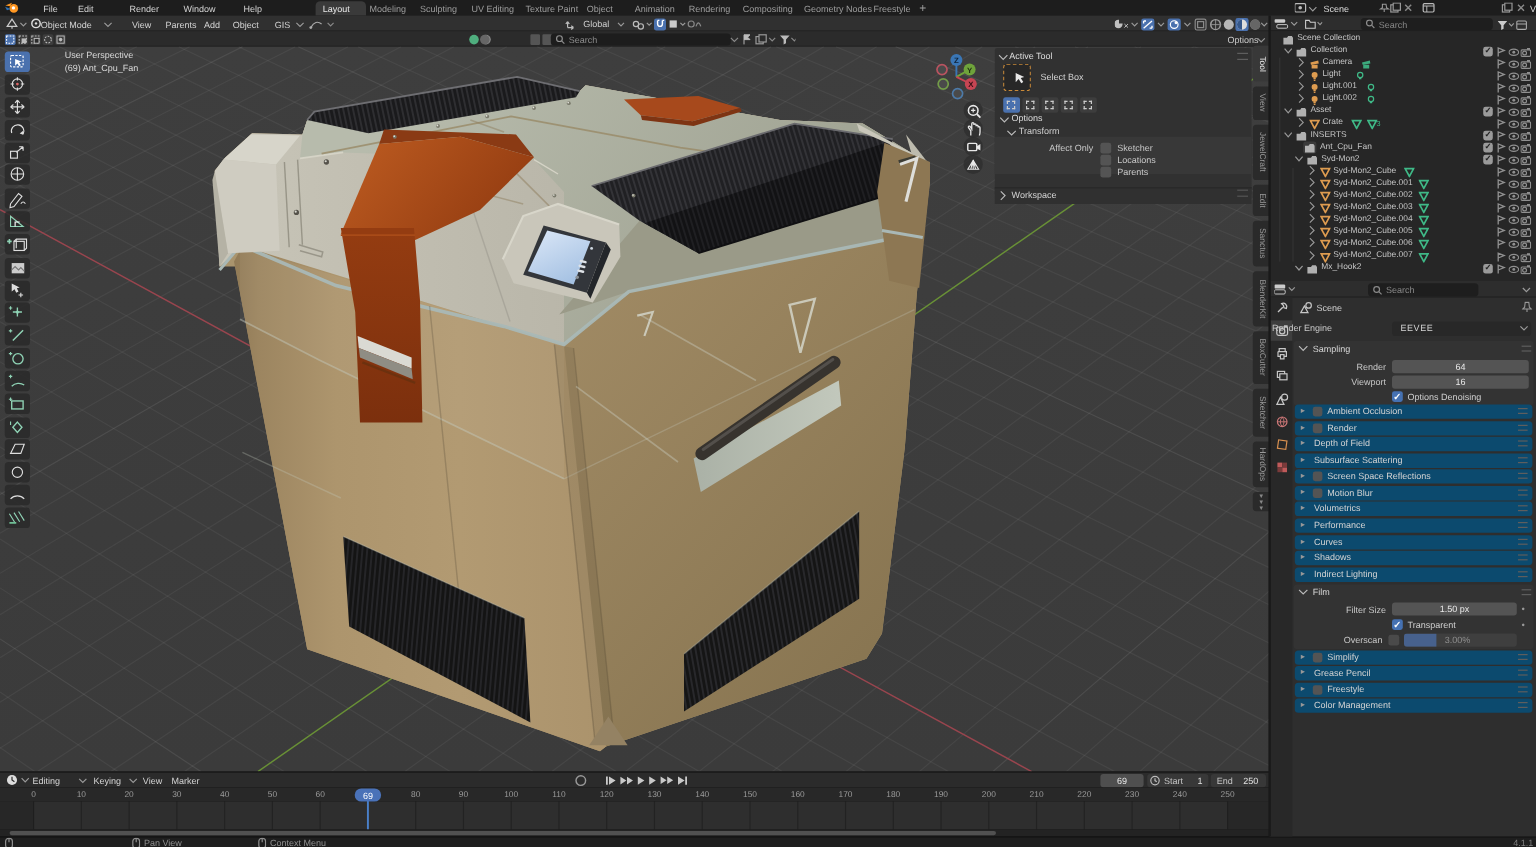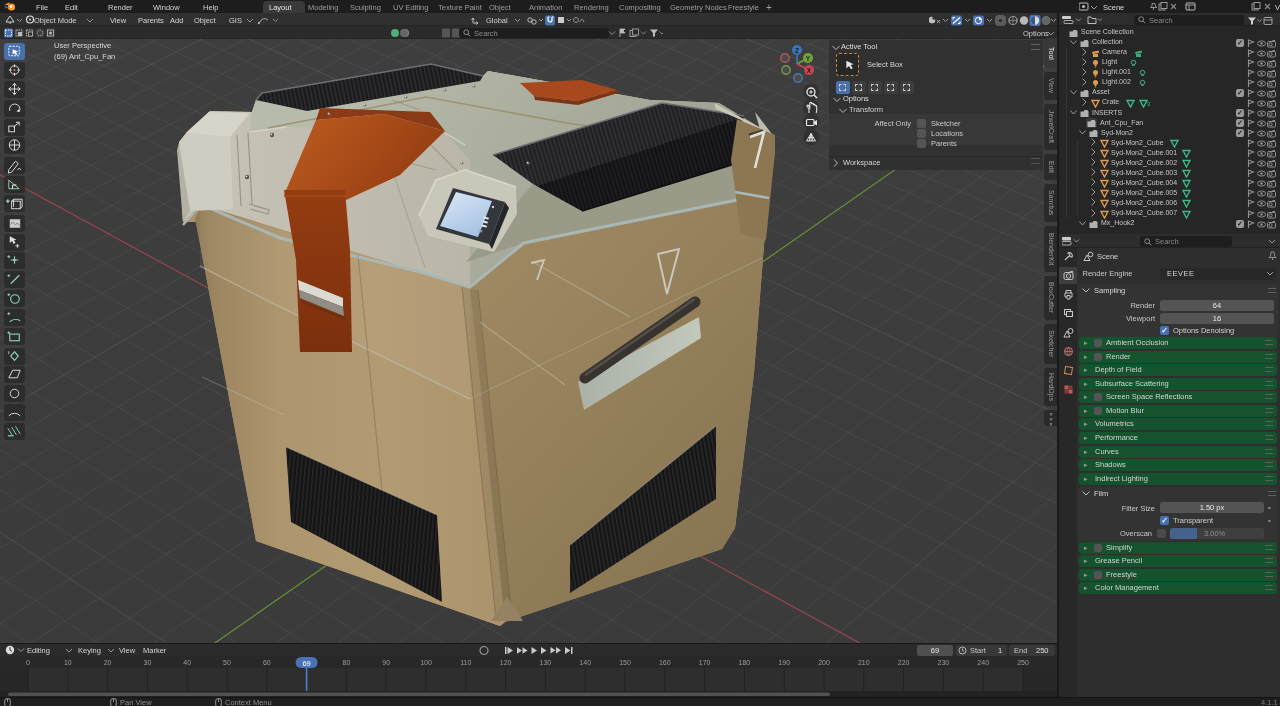--- a/index.html
+++ b/index.html
@@ -2,21 +2,21 @@
 <html><head><meta charset="utf-8"><style>
 *{margin:0;padding:0;box-sizing:border-box}
 html,body{width:1280px;height:706px;overflow:hidden;background:#111;font-family:"Liberation Sans",sans-serif;-webkit-font-smoothing:antialiased}
 .abs{position:absolute}
 #stage{position:relative;width:1280px;height:556px;background:#1d1d1d}
 .t{position:absolute;white-space:nowrap}
 .menu{color:#d4d4d4;font-size:7.5px}
 .tab{color:#9d9d9d;font-size:7.5px}
 .chk{position:absolute;width:9px;height:9px;border-radius:2px;background:#545454}
 .chkon{position:absolute;width:9px;height:9px;border-radius:2px;background:#4571b2;color:#fff;font-size:8px;line-height:9px;text-align:center;font-weight:bold}
-.phead{position:absolute;left:1079px;width:198px;height:12px;background:#14532d;border-radius:3px;color:#d3d3d3;font-size:7.5px;line-height:12px}
+.phead{position:absolute;left:1079px;width:198px;height:12px;background:#0c4a6e;border-radius:3px;color:#d3d3d3;font-size:7.5px;line-height:12px}
 .phead .ar{position:absolute;left:5px;color:#989898;font-size:7px}
 .phead .lb{position:absolute;left:16px}
 .phead .dec{position:absolute;right:4px;top:3px;width:8px;height:5px;border-top:1.5px solid #5e5e5e;border-bottom:1.5px solid #5e5e5e}
 .field{position:absolute;background:#545454;border-radius:2.5px;color:#e9e9e9;font-size:7.5px;text-align:center}
 </style></head><body>
 <div id="stage">
 
 <div class="abs" style="left:0;top:0;width:1280px;height:13px;background:#1d1d1d"></div>
 <svg class="abs" style="left:4px;top:1px" width="13" height="11" viewBox="0 0 13 11">
       <circle cx="7.5" cy="6" r="3.6" fill="#ff9722"></circle>
@@ -1206,21 +1206,21 @@
       <rect x="1.5" y="5.5" width="4" height="4" fill="#7a3a3a"></rect>
     </svg>
 <svg class="abs" style="left:1083px;top:251px" width="11" height="11" viewBox="0 0 11 11">
       <circle cx="7.5" cy="3.5" r="2.3" fill="none" stroke="#c6c6c6"></circle>
       <path d="M1 9.5 L4 4 L7 9.5 Z" fill="none" stroke="#c6c6c6"></path>
     </svg>
 <div class="t" style="left:1097px;top:252px;font-size:7.5px;color:#d0d0d0">Scene</div>
 <svg class="abs" style="left:1268px;top:251px" width="9" height="10" viewBox="0 0 9 10">
       <path d="M3 1 h3 l0.5 4 1.5 1.5 h-7 L2.5 5 Z M4.5 6.5 V9" stroke="#999" fill="none" stroke-width="0.9"></path>
     </svg>
-<div class="t" style="left:1060px;top:269px;width:95px;text-align:center;font-size:7.5px;color:#c8c8c8">Render Engine</div>
+<div class="t" style="left:1060px;top:269px;width:95px;text-align:left;font-size:7.5px;color:#c8c8c8">Render Engine</div>
 <div class="abs" style="left:1160px;top:267.5px;width:116px;height:12px;background:#282828;border-radius:3px"></div>
 <div class="t" style="left:1167px;top:269px;font-size:7.5px;color:#d5d5d5;letter-spacing:0.5px">EEVEE</div>
 <svg class="abs" style="left:1266px;top:271px" width="8" height="6">
       <path d="M1 1 l3 3 3-3" stroke="#999" fill="none"></path>
     </svg>
 <div class="abs" style="left:1078px;top:284px;width:200px;height:54px;background:#333333;border-radius:3px"></div>
 <svg class="abs" style="left:1082px;top:288px" width="8" height="6">
       <path d="M0.5 0.5 l3.5 3.5 3.5-3.5" stroke="#bbb" fill="none"></path>
     </svg>
 <div class="t" style="left:1094px;top:286px;font-size:7.5px;color:#d8d8d8">Sampling</div>

